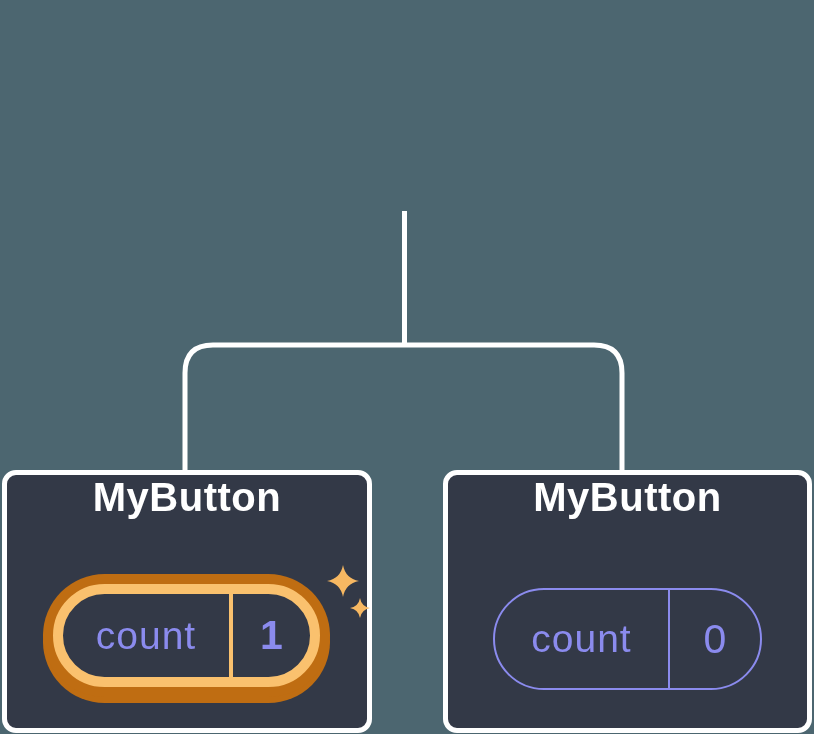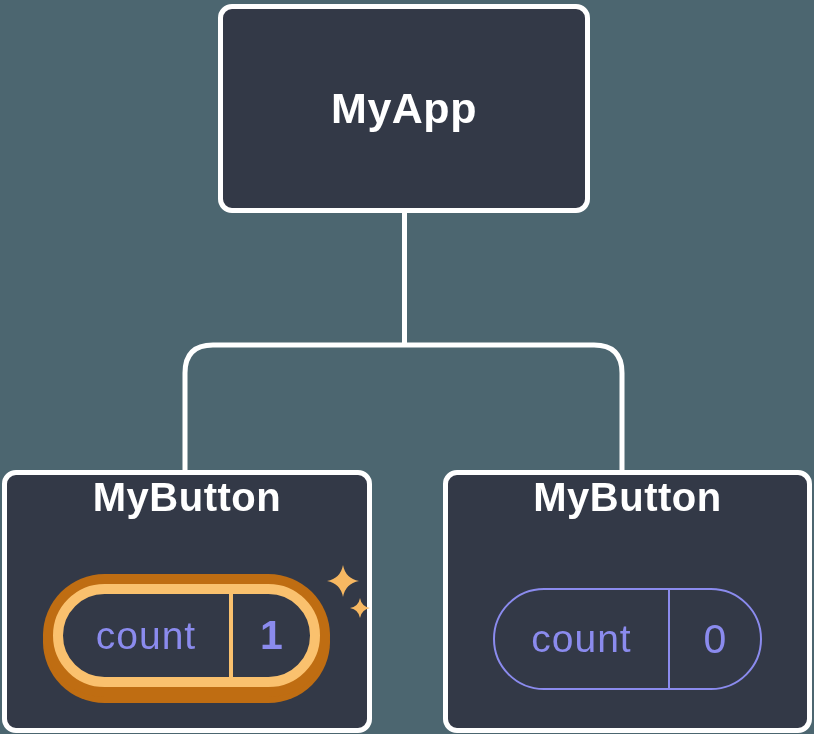--- a/index.html
+++ b/index.html
@@ -91,23 +91,20 @@
 </head>
 <body>
 
 <div class="canvas">
 
   <svg class="connectors" viewBox="0 0 814 734" aria-hidden="true">
     <path d="M404.5,211 L404.5,345" fill="none" stroke="#ffffff" stroke-width="5"></path>
     <path d="M185,470 L185,373 Q185,345 213,345 L594,345 Q622,345 622,373 L622,470" fill="none" stroke="#ffffff" stroke-width="5"></path>
   </svg>
 
-  <div class="node node-root">
-    <div class="node-title">MyApp</div>
-  </div>
 
   <div class="node node-child node-child-left">
     <div class="node-title">MyButton</div>
     <div class="pill pill-highlight">
       <div class="pill-section pill-section-label">
         <span class="pill-label">count</span>
       </div>
       <div class="pill-divider"></div>
       <div class="pill-section pill-section-value">
         <span class="pill-value pill-value-bold">1</span>

